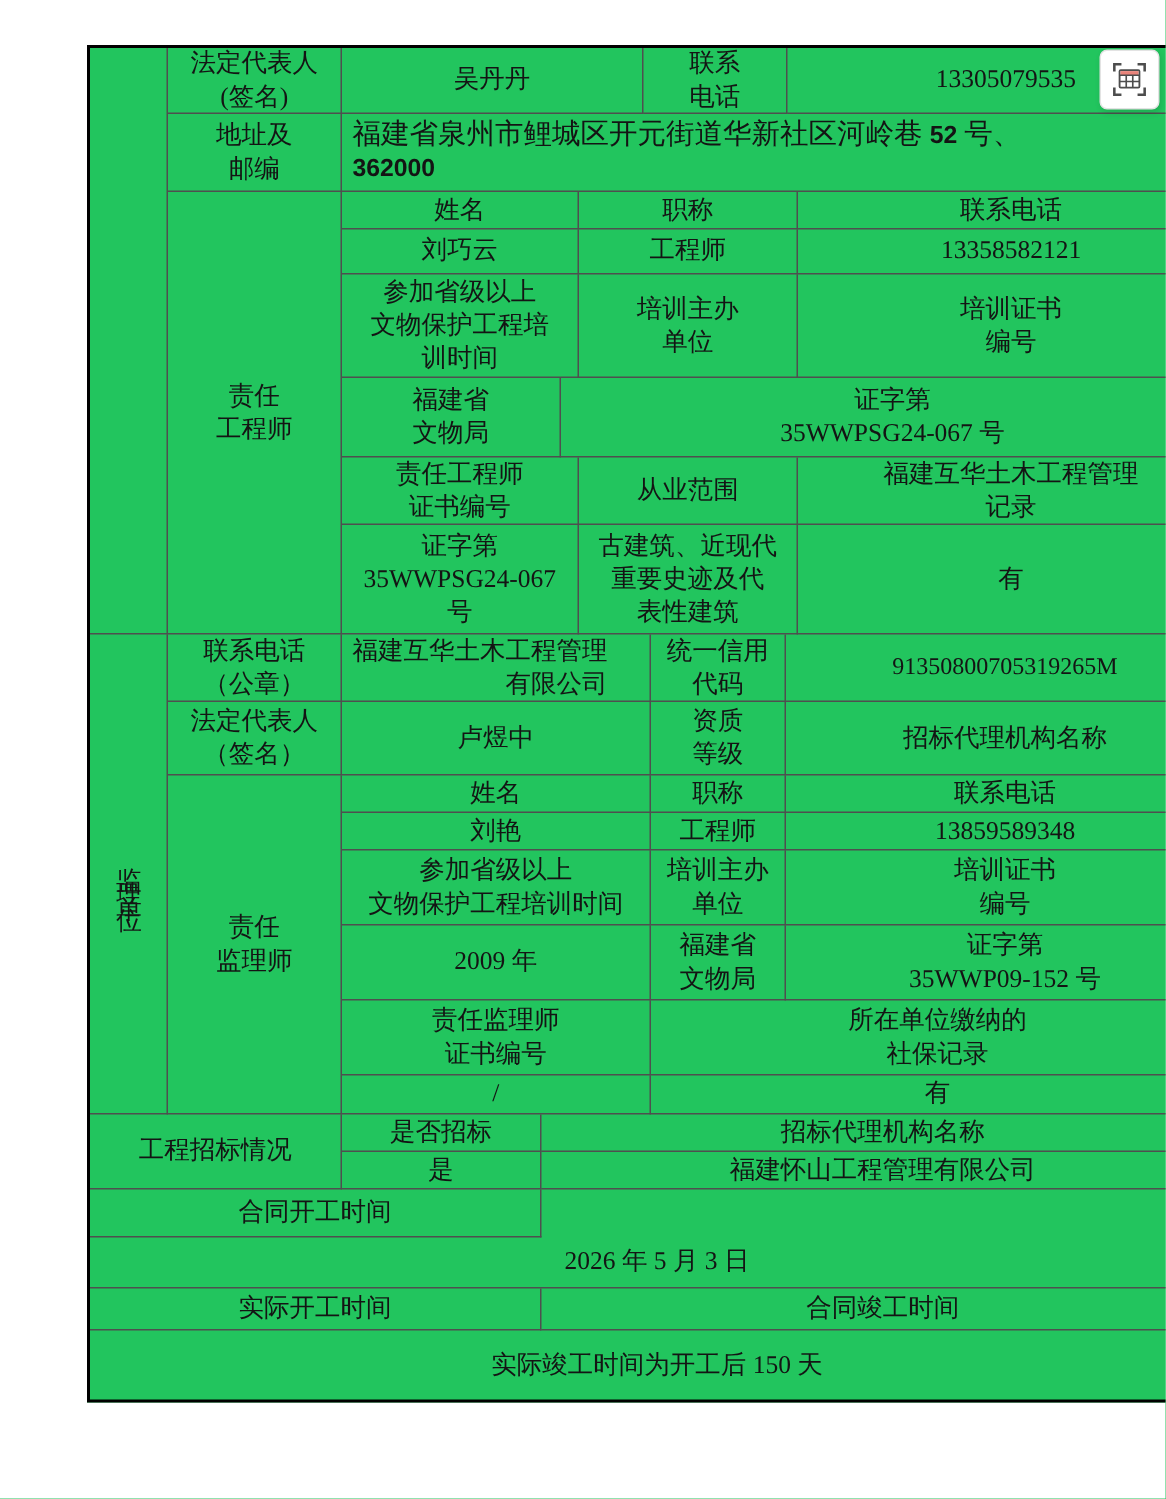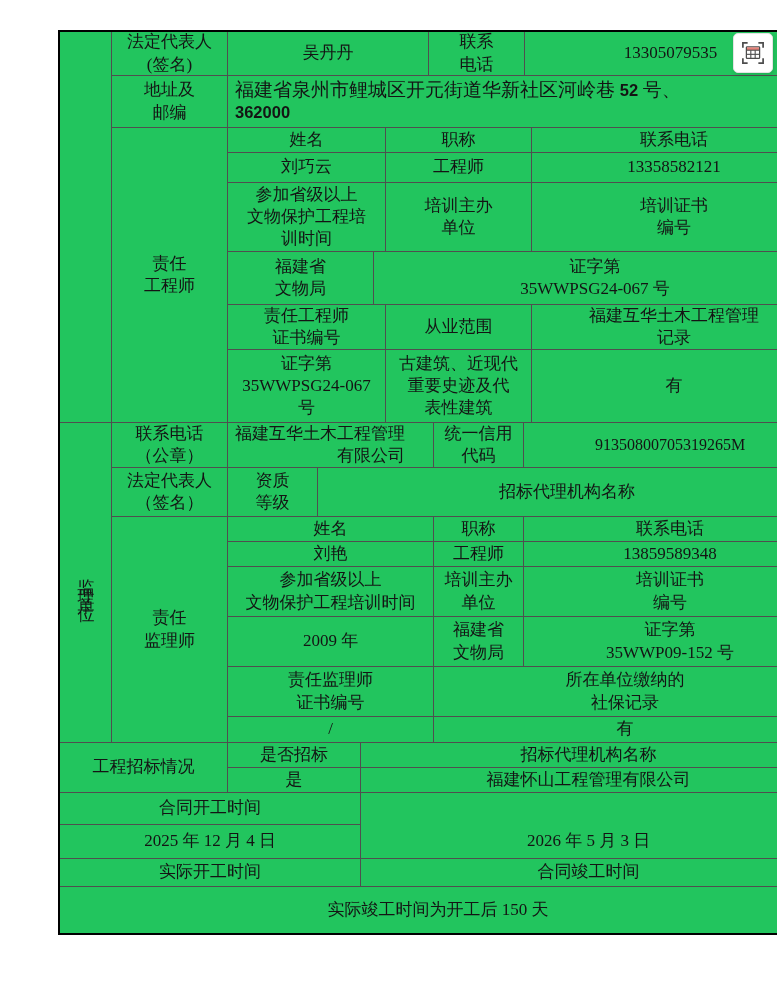--- a/index.html
+++ b/index.html
@@ -120,20 +120,21 @@
 （公章）</div>
         <div class="c lft" style="width:206px">福建互华土木工程管理
 有限公司</div>
         <div class="c" style="width:90px">统一信用
 代码</div>
         <div class="c f1 nbr" style="font-size:16px">91350800705319265M</div>
       </div>
       <div class="r" style="height:49px">
         <div class="c w116">法定代表人
 （签名）</div>
+        <div class="c" style="width:206px">卢煜中</div>
         <div class="c" style="width:90px">资质
 等级</div>
         <div class="c f1 nbr">招标代理机构名称</div>
       </div>
       <div class="r">
         <div class="c w116">责任
 监理师</div>
         <div class="col">
           <div class="r" style="height:25px">
             <div class="c" style="width:206px">姓名</div>
@@ -186,21 +187,20 @@
         <div class="c" style="width:133px">是</div>
         <div class="c f1 nbr">福建怀山工程管理有限公司</div>
       </div>
     </div>
   </div>
 
   <div class="r" style="height:32px">
     <div class="c" style="width:301px">合同开工时间</div>
   </div>
   <div class="r" style="height:34px">
-    <div class="c" style="width:301px">2025 年 12 月 4 日</div>
     <div class="c f1 nbr">2026 年 5 月 3 日</div>
   </div>
   <div class="r" style="height:28px">
     <div class="c" style="width:301px">实际开工时间</div>
     <div class="c f1 nbr">合同竣工时间</div>
   </div>
   <div class="r" style="height:46px">
     <div class="c f1 nbr nbb">实际竣工时间为开工后 150 天</div>
   </div>
 

